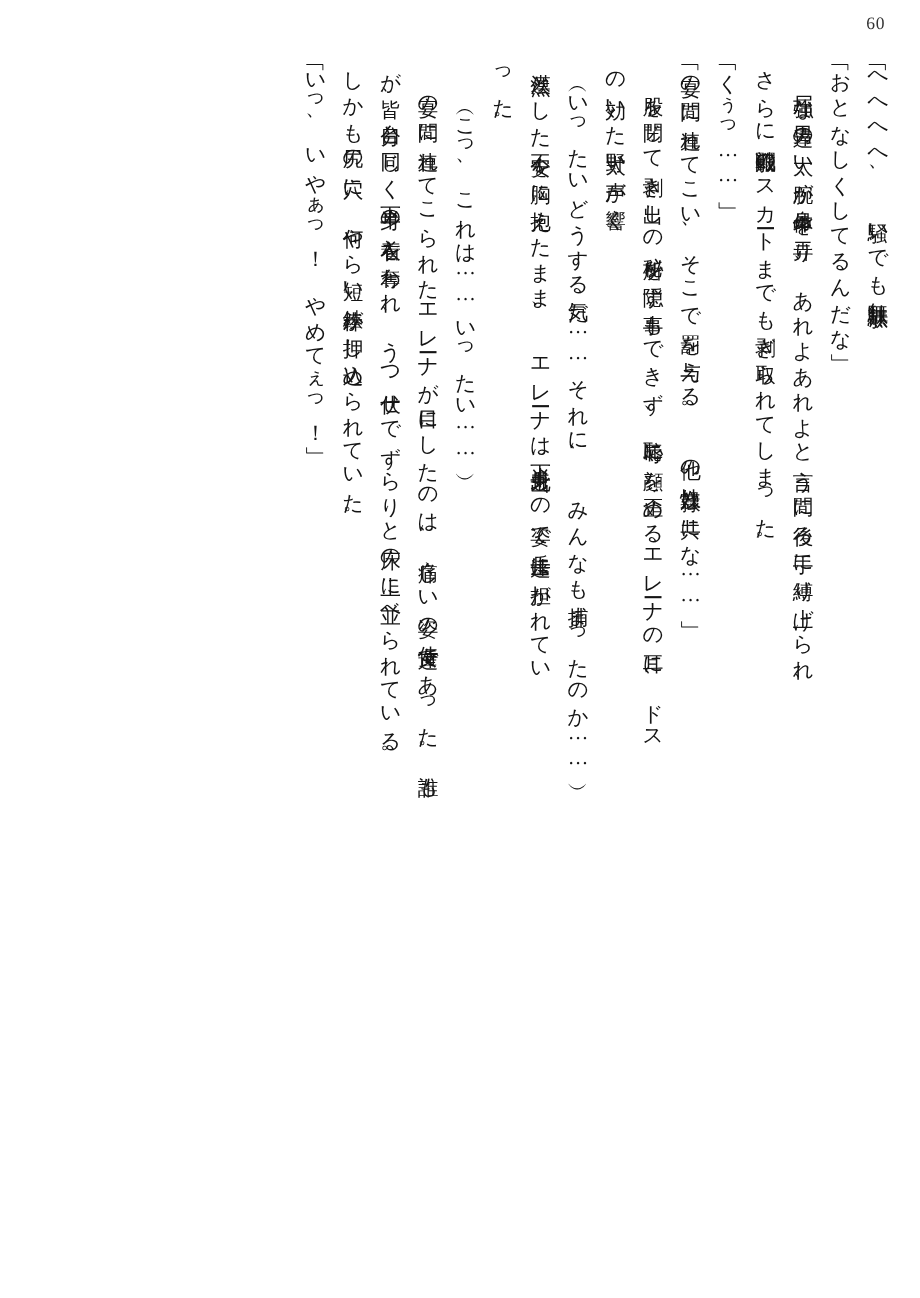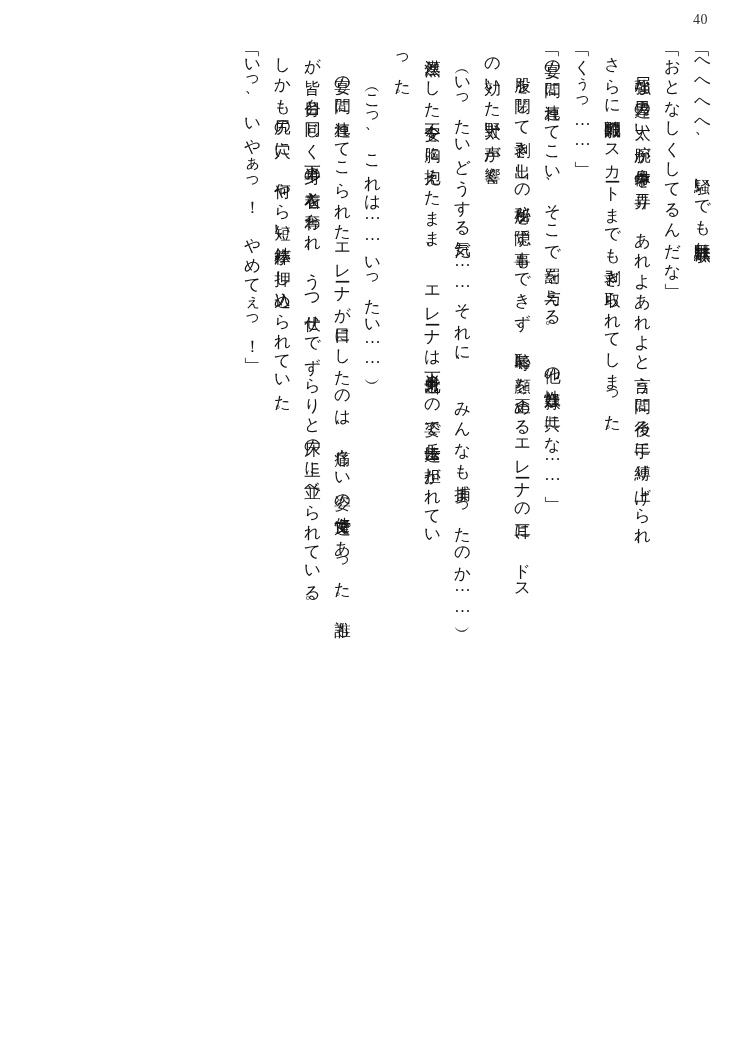--- a/index.html
+++ b/index.html
@@ -54,21 +54,21 @@
     color: #141414;
   }
   .line.indent-1 { padding-top: 18px; }
   .line.indent-2 { padding-top: 36px; }
 </style>
 </head>
 <body>
 
 <div class="page">
 
-  <div class="page-number">40</div>
+  <div class="page-number">60</div>
 
   <div class="body-text">
     <div class="line">「へへへへ、　騒いでも無駄無駄」</div>
     <div class="line">「おとなしくしてるんだな」</div>
     <div class="line indent-1">屈強な男達の太い腕が身体中を弄り、あれよあれよと言う間に後ろ手に縛り上げられ、</div>
     <div class="line">さらに戦闘服のスカートまでも剥ぎ取られてしまった。</div>
     <div class="line">「くぅっ……」</div>
     <div class="line">「宴の間に連れてこい、そこで罰を与える。　他の性奴隷と共にな……」</div>
     <div class="line indent-1">股を閉じて剥き出しの秘所を隠す事もできず、恥辱に顔を歪めるエレーナの耳に、ドス</div>
     <div class="line">の効いた野太い声が響く。</div>

